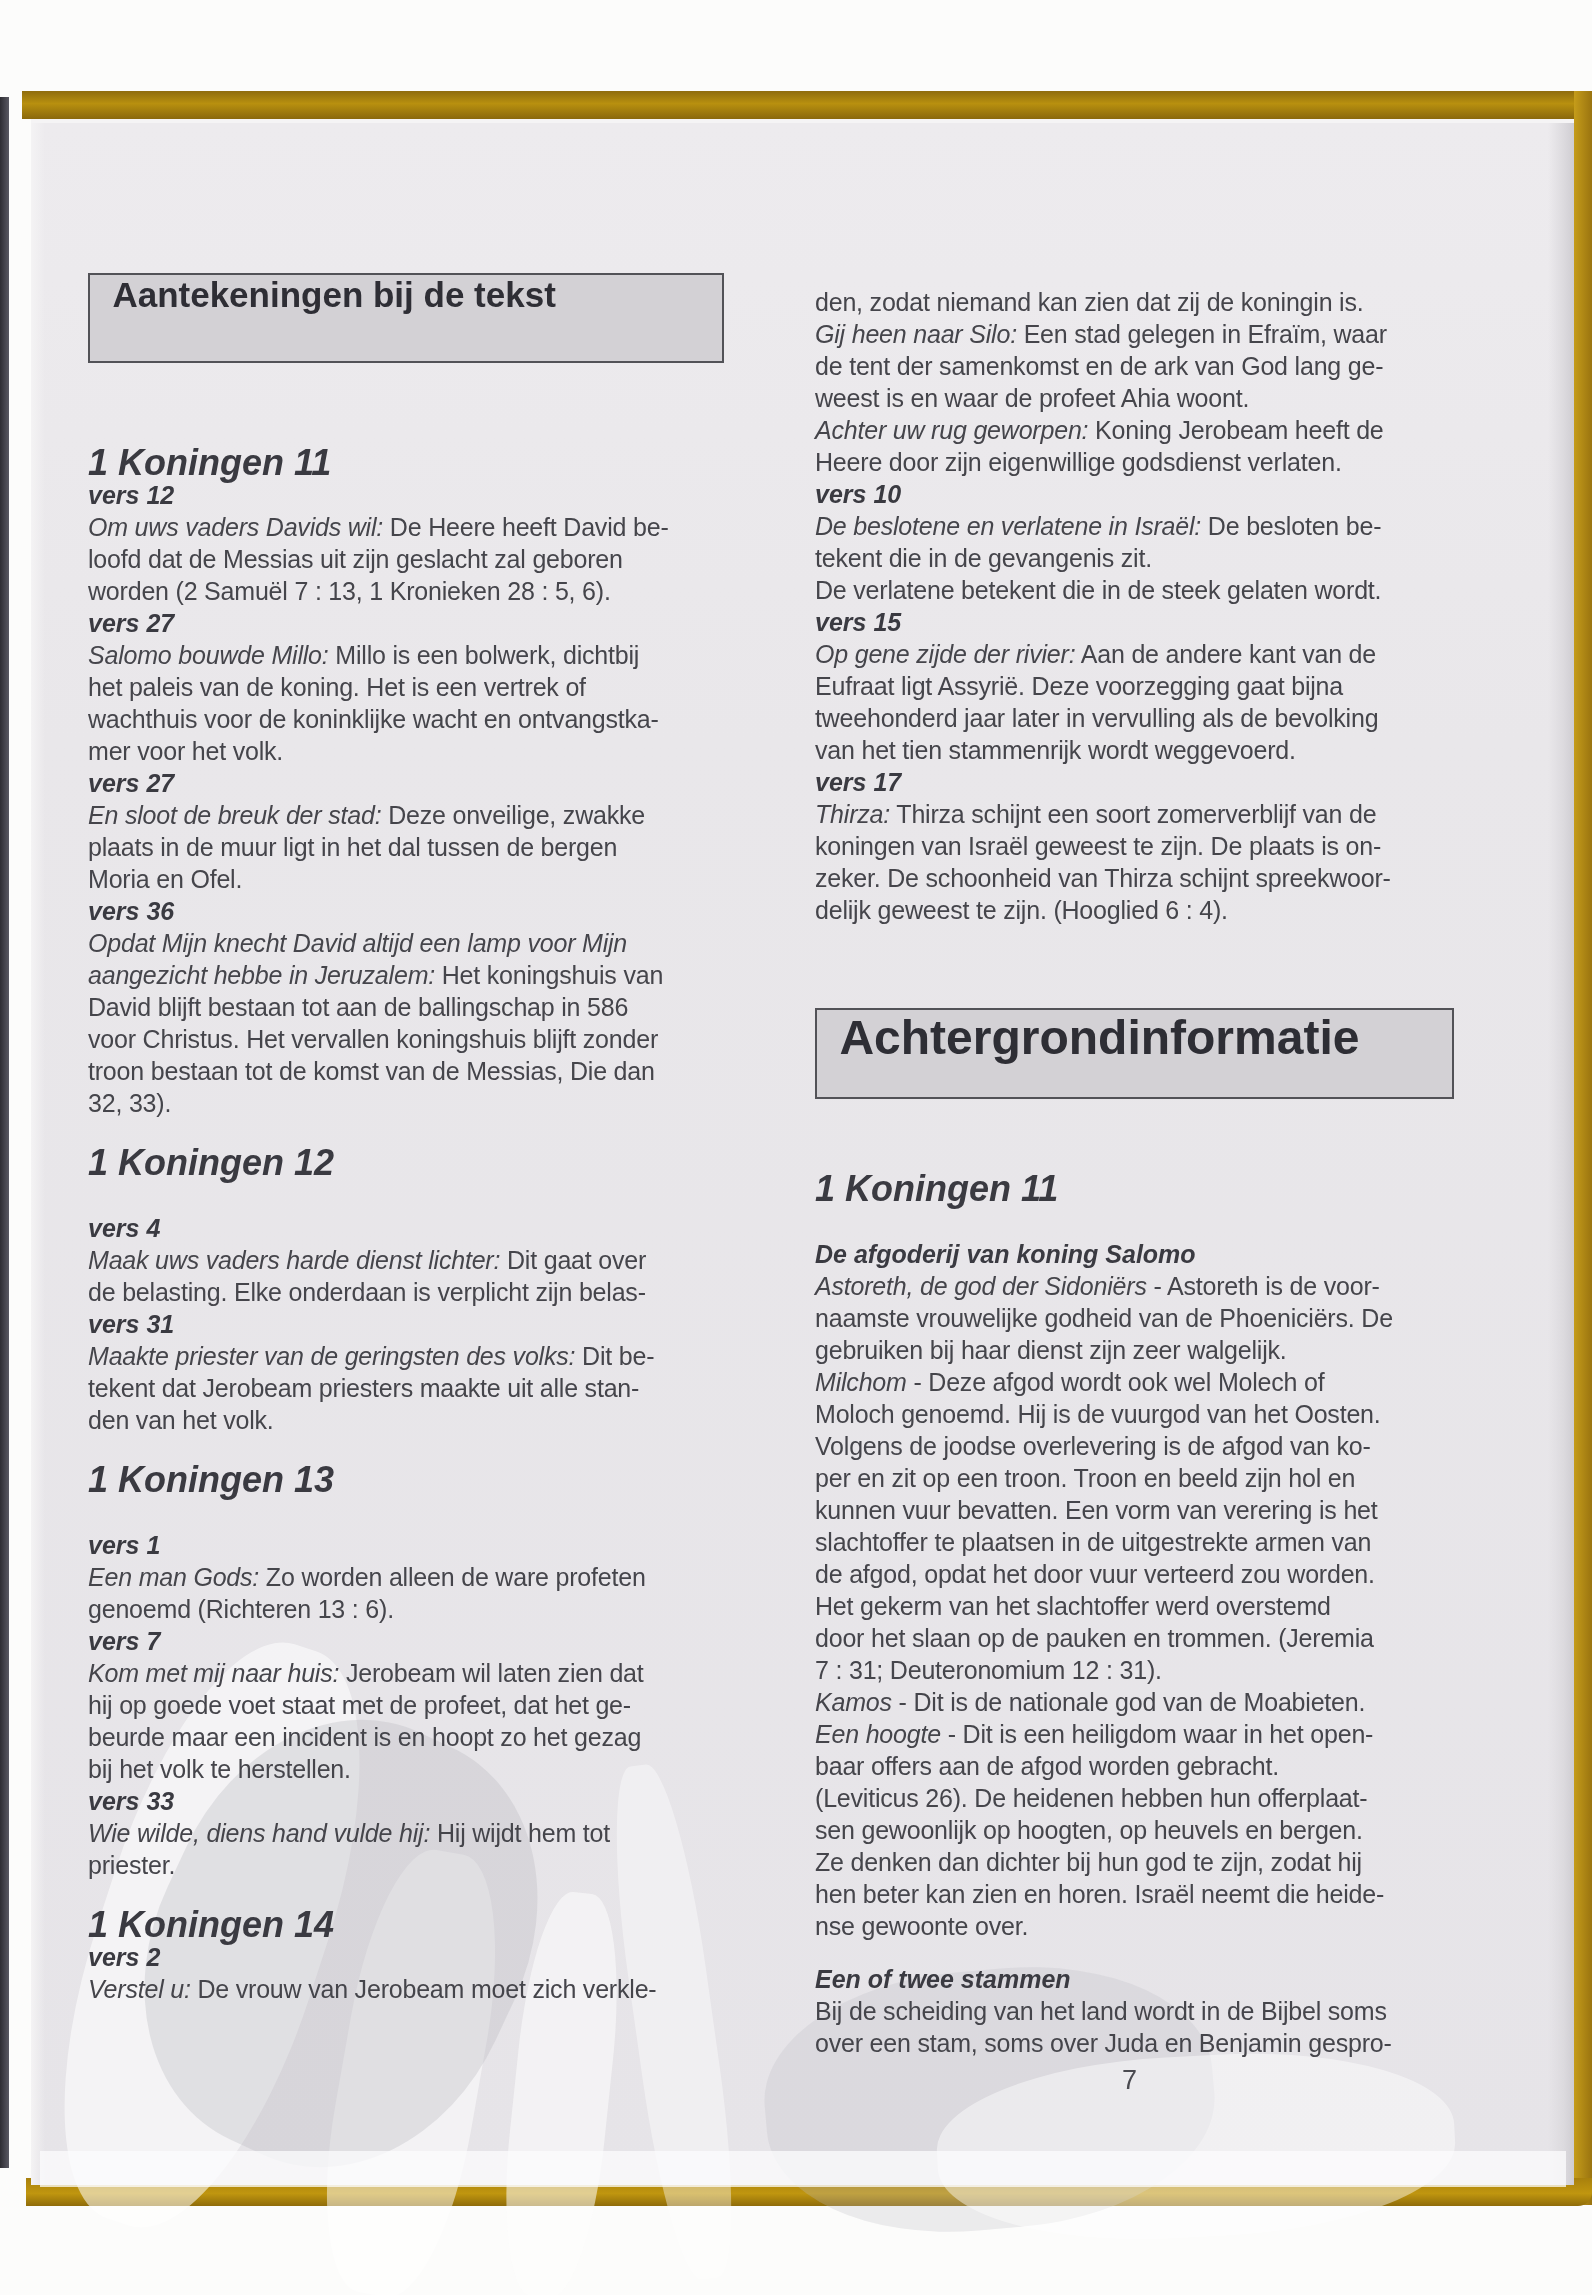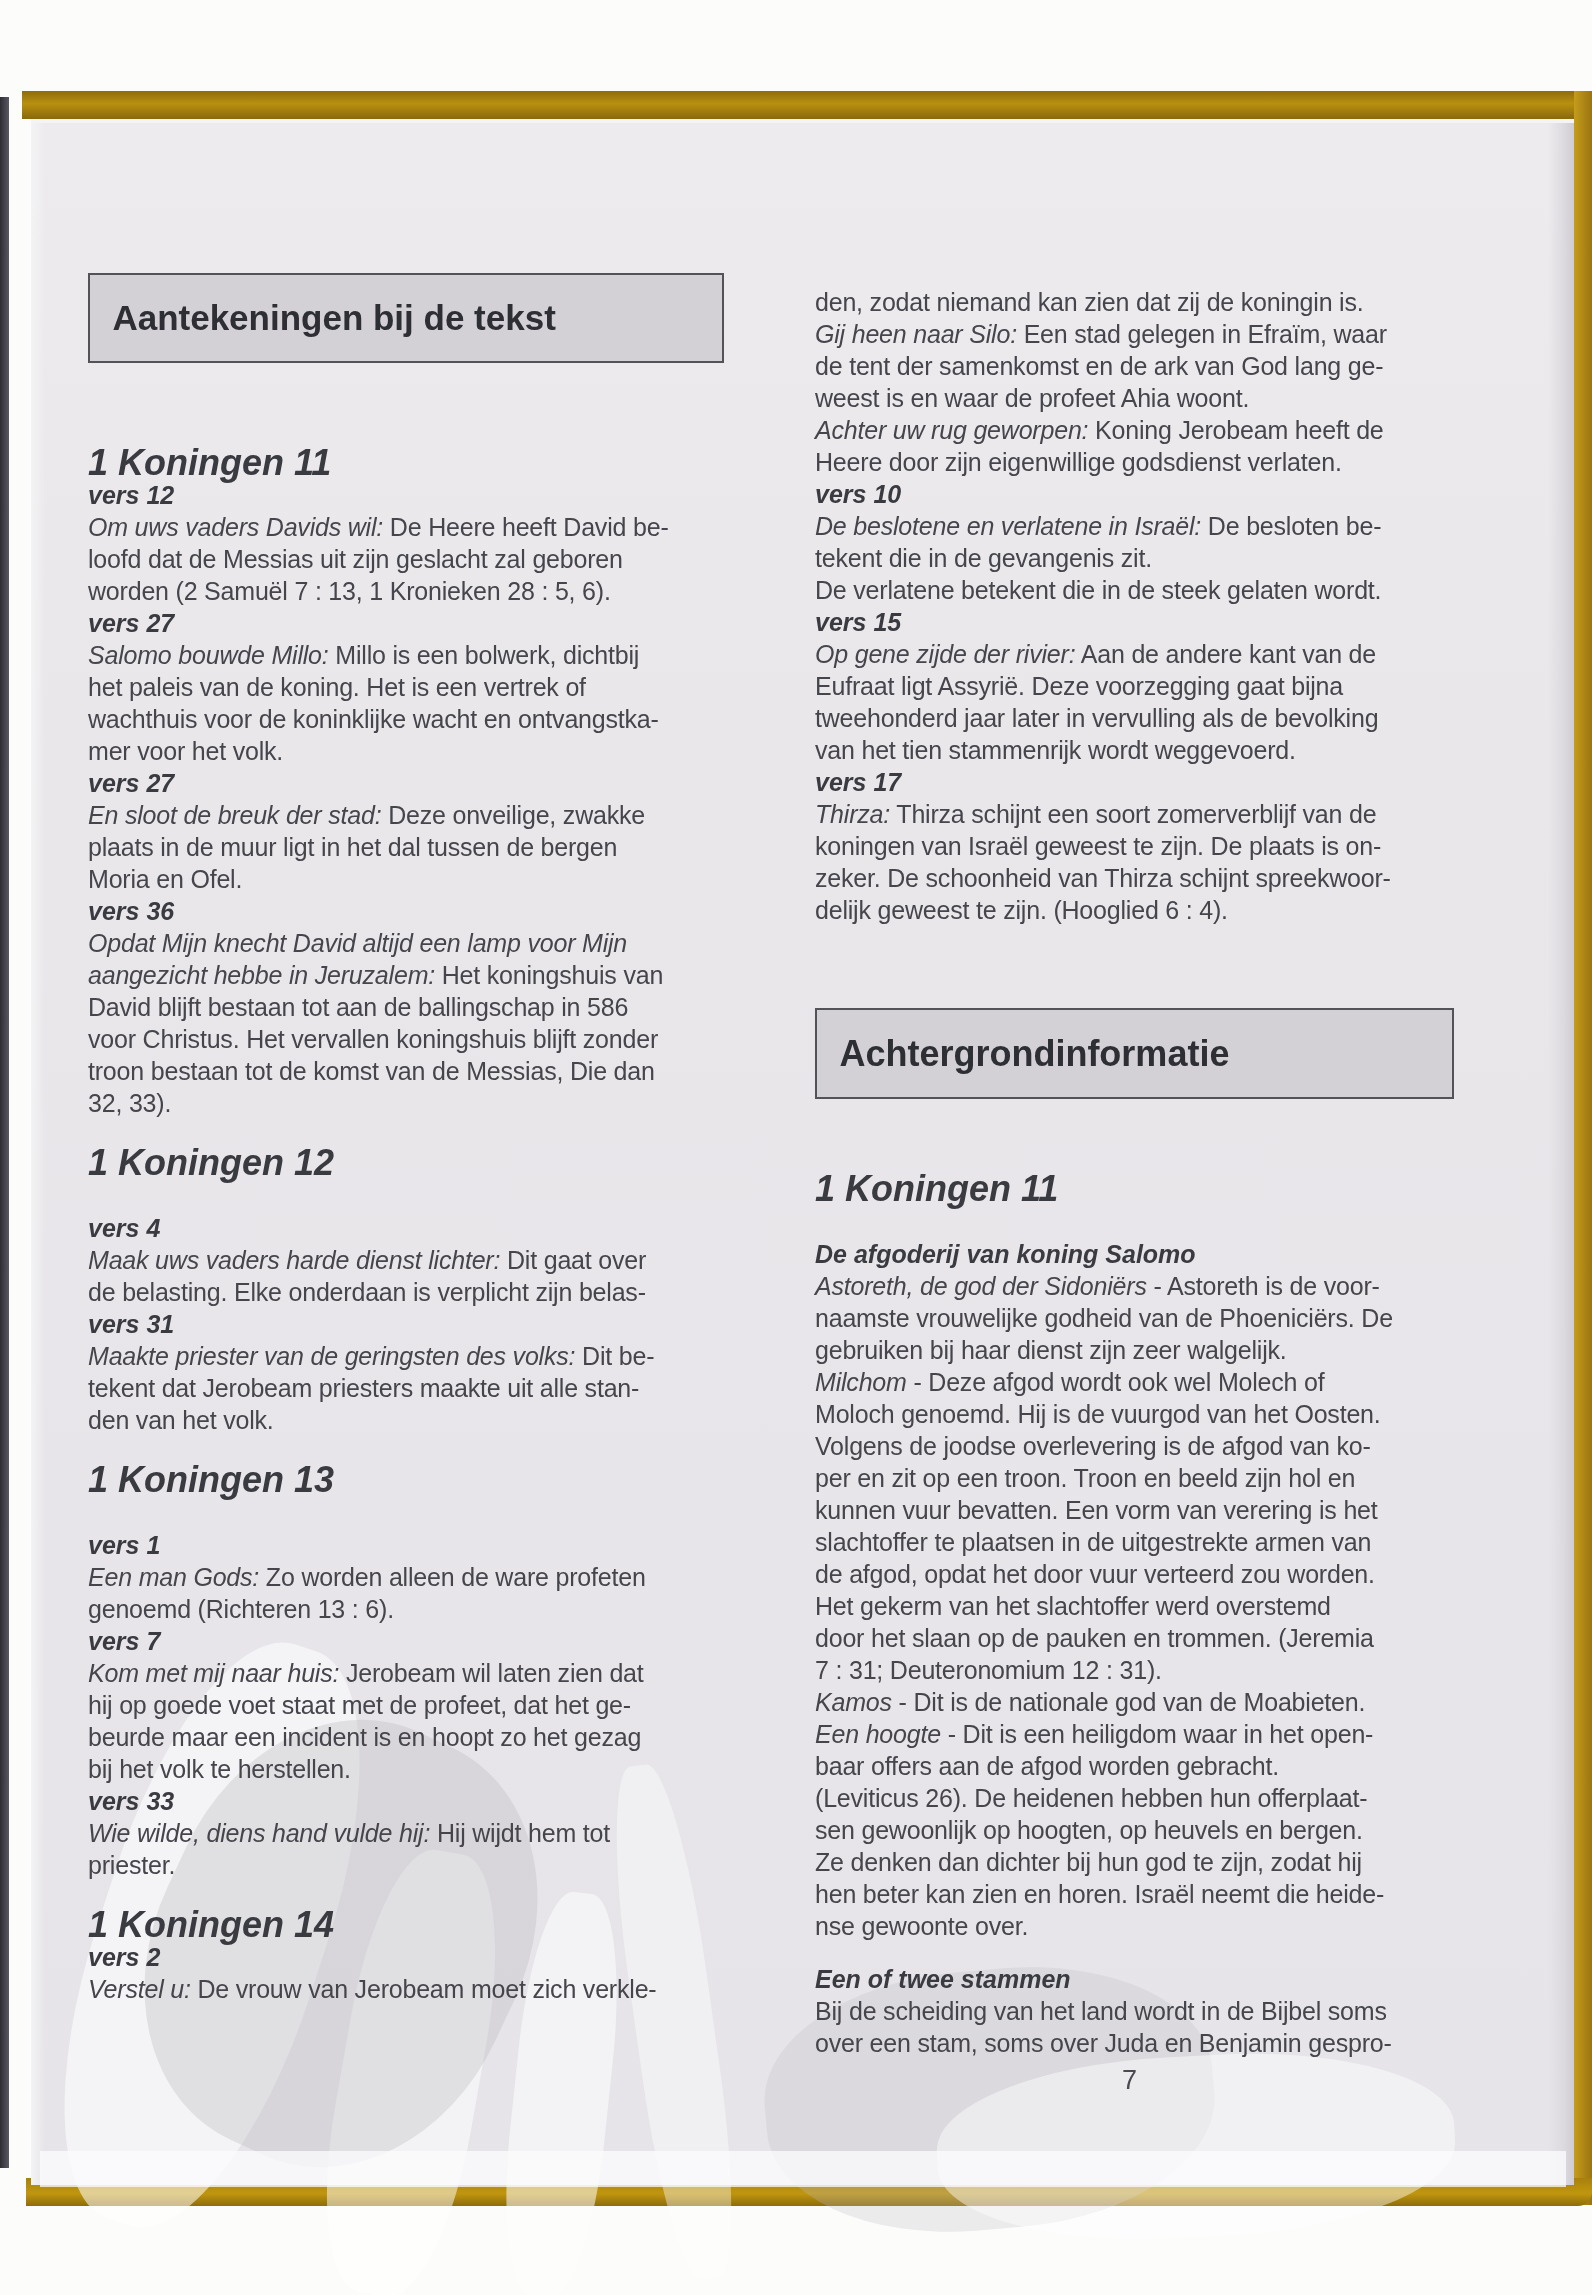--- a/index.html
+++ b/index.html
@@ -41,26 +41,26 @@
   .wm5{left:129px;top:1596px;width:362px;height:449px;transform:rotate(25deg);
     background:rgba(185,183,190,.32);border-radius:45%;}
   .wm6{left:734px;top:1847px;width:449px;height:259px;transform:rotate(-5deg);
     background:rgba(192,190,197,.28);border-radius:45%;}
   .wm7{left:906px;top:1933px;width:518px;height:181px;transform:rotate(-3deg);
     background:rgba(255,255,255,.45);border-radius:45%;}
   .wm8{left:8.6px;top:2028px;width:1526px;height:36px;background:rgba(252,252,253,.75);}
   
   .col{position:absolute;z-index:2;width:656px;color:#45454b;}
   .section-box{
-    position:absolute;z-index:2;display:flex;align-items:center;
+    position:absolute;z-index:2;display:flex;align-items:flex-start;
     background:#d3d1d5;border:2.6px solid #525257;box-sizing:border-box;
     padding-left:22.4px;color:#2e2e35;font-weight:bold;
   }
   .box-notes{left:57px;top:150px;width:636px;height:90px;font-size:35px;}
-  .box-bg{left:784px;top:885px;width:639px;height:91px;font-size:36px;}
+  .box-bg{left:784px;top:885px;width:639px;height:91px;font-size:48px;}
   .blk{white-space:nowrap;}
   .line{font-size:25px;line-height:32px;height:32px;letter-spacing:-0.2px;}
   .chapter{font-size:36px;line-height:32px;height:32px;font-weight:bold;font-style:italic;color:#3a3a41;}
   .verse{font-size:25px;line-height:32px;height:32px;font-weight:bold;font-style:italic;color:#3a3a41;}
   .subhead{font-size:25px;line-height:32px;height:32px;font-weight:bold;font-style:italic;color:#3a3a41;}
   .it{font-style:italic;}
   .gap-a{height:28px;}
   .gap-b{height:33px;}
   .gap-c{height:21px;}
   .col-left-text{left:57px;top:324px;}

